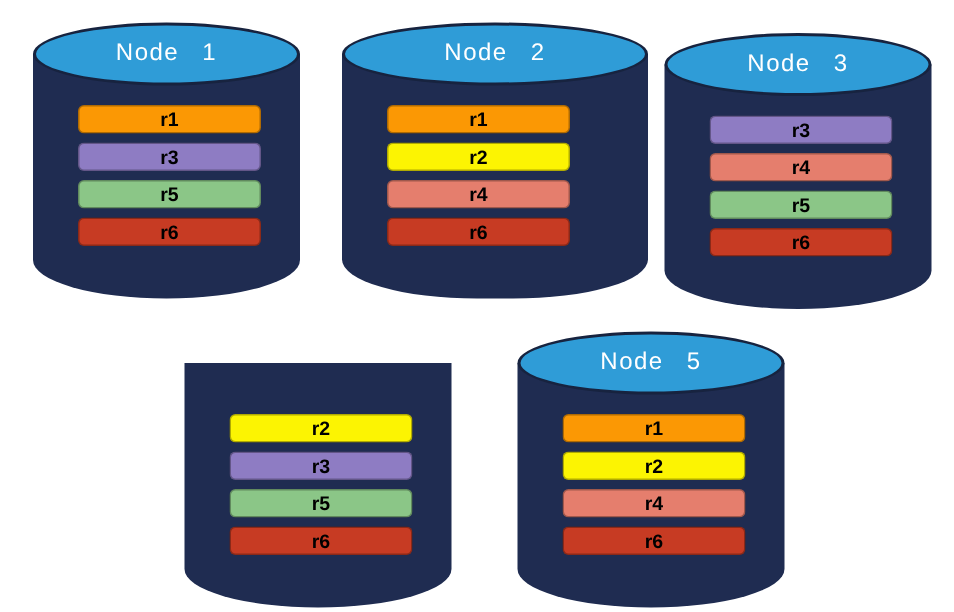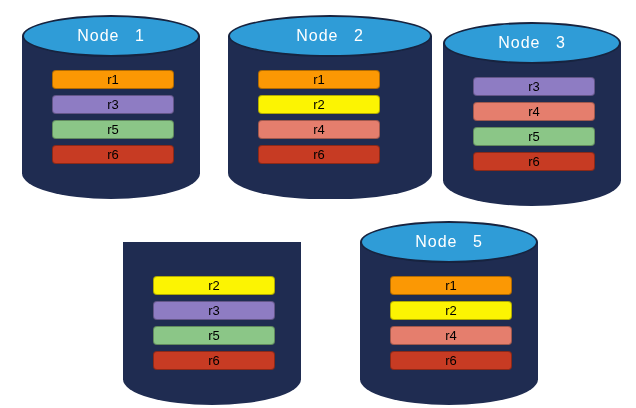--- a/index.html
+++ b/index.html
@@ -17,21 +17,21 @@
   }
   .node {
     position: absolute;
     width: 178px;
     height: 184px;
   }
   .n1 { left: 10px;  top: 15px; margin-left: 12px; }
   .n2 { left: 228px; top: 15px; padding-left: 26px; }
   .n3 { left: 443px; top: 22px; }
   .n4 { left: 123px; top: 221px; }
-  .n5 { left: 360px; top: 221px; }
+  .n5 { left: 345px; top: 221px; }
 
   .cyl-body {
     position: absolute;
     left: 0; right: 0;
     top: 21px; bottom: 0;
     background: var(--body-fill, #1F2C51);
     border-radius: 0 0 90px 90px / 0 0 26px 26px;
   }
   .cyl-top {
     position: absolute;
@@ -65,21 +65,21 @@
   }
   .bar {
     height: 19px;
     border-radius: 4px;
     border: 1px solid rgba(0,0,0,0.30);
     box-sizing: border-box;
     display: flex;
     align-items: center;
     justify-content: center;
     font-size: 13px;
-    font-weight: normal;
+    font-weight: bold;
     color: var(--bar-text, #000000);
     line-height: 1;
   }
 </style>
 </head>
 <body>
 
 <div class="canvas">
 
   <div class="node n1">

